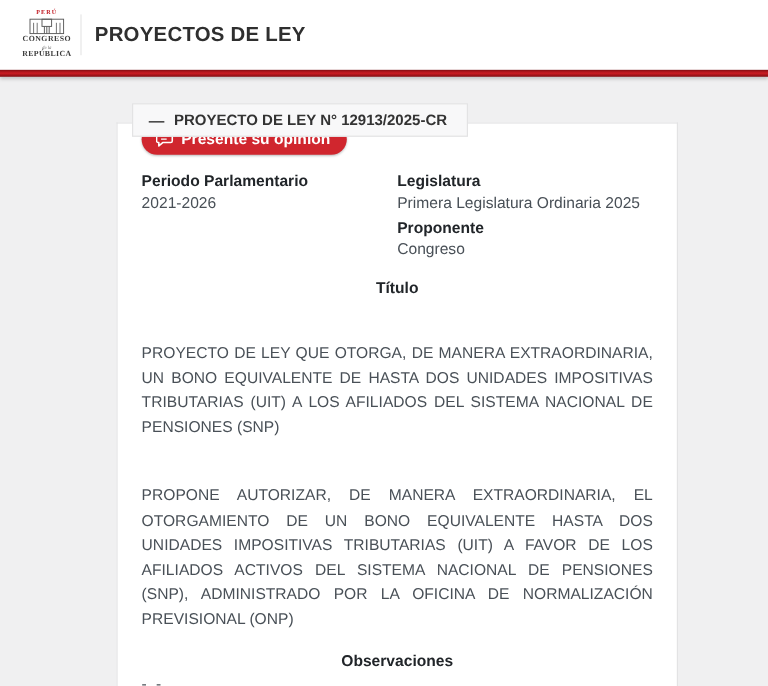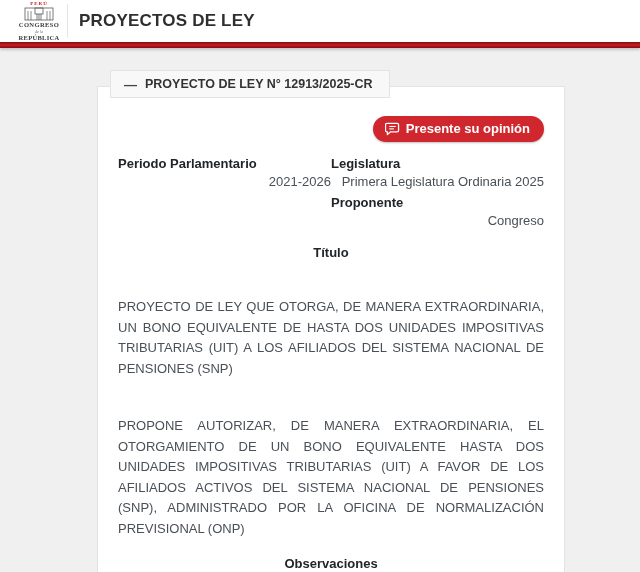--- a/index.html
+++ b/index.html
@@ -5,21 +5,21 @@
   * { margin: 0; padding: 0; box-sizing: border-box; }
   html, body { width: 640px; height: 572px; overflow: hidden; }
   body {
     font-family: "Liberation Sans", sans-serif;
     background: #f0f0f1;
     color: #212529;
   }
 
   
   .app-header {
-    height: 42px;
+    height: 58px;
     background: #ffffff;
     display: flex;
     align-items: center;
     position: relative;
   }
   .logo {
     width: 44px;
     margin-left: 17px;
     text-align: center;
     line-height: 1;
@@ -72,21 +72,21 @@
     display: flex;
     align-items: center;
     gap: 8px;
     cursor: pointer;
     white-space: nowrap;
   }
   .collapse-icon { font-weight: 700; color: #444; font-size: 13px; line-height: 1; }
 
   .card-body { padding: 0 20px 24px 20px; }
 
-  .btn-row { display: flex; justify-content: flex-end; margin-top: 29px; }
+  .btn-row { display: flex; }
   .opinion-btn {
     display: inline-flex;
     align-items: center;
     gap: 6px;
     background: #d0262e;
     color: #ffffff;
     border: none;
     border-radius: 14px;
     padding: 5px 14px 6px 12px;
     font-family: "Liberation Sans", sans-serif;
@@ -97,21 +97,21 @@
   }
   .opinion-btn svg { flex: 0 0 auto; }
 
   .fields-grid {
     margin-top: 14px;
     display: grid;
     grid-template-columns: 213px 1fr;
     row-gap: 6px;
   }
   .field-label { font-size: 13px; font-weight: 700; color: #212529; margin-bottom: 3px; }
-  .field-value { font-size: 13px; color: #495057; text-align: right; }
+  .field-value { font-size: 13px; color: #495057; }
 
   .section { margin-top: 17px; }
   .section-label { font-size: 13px; font-weight: 700; color: #212529; margin-bottom: 4px; text-align: center; }
   .section-text {
     font-size: 13px;
     color: #495057;
     text-align: justify;
     line-height: 1.58;
     margin-top: 37px;
   }

